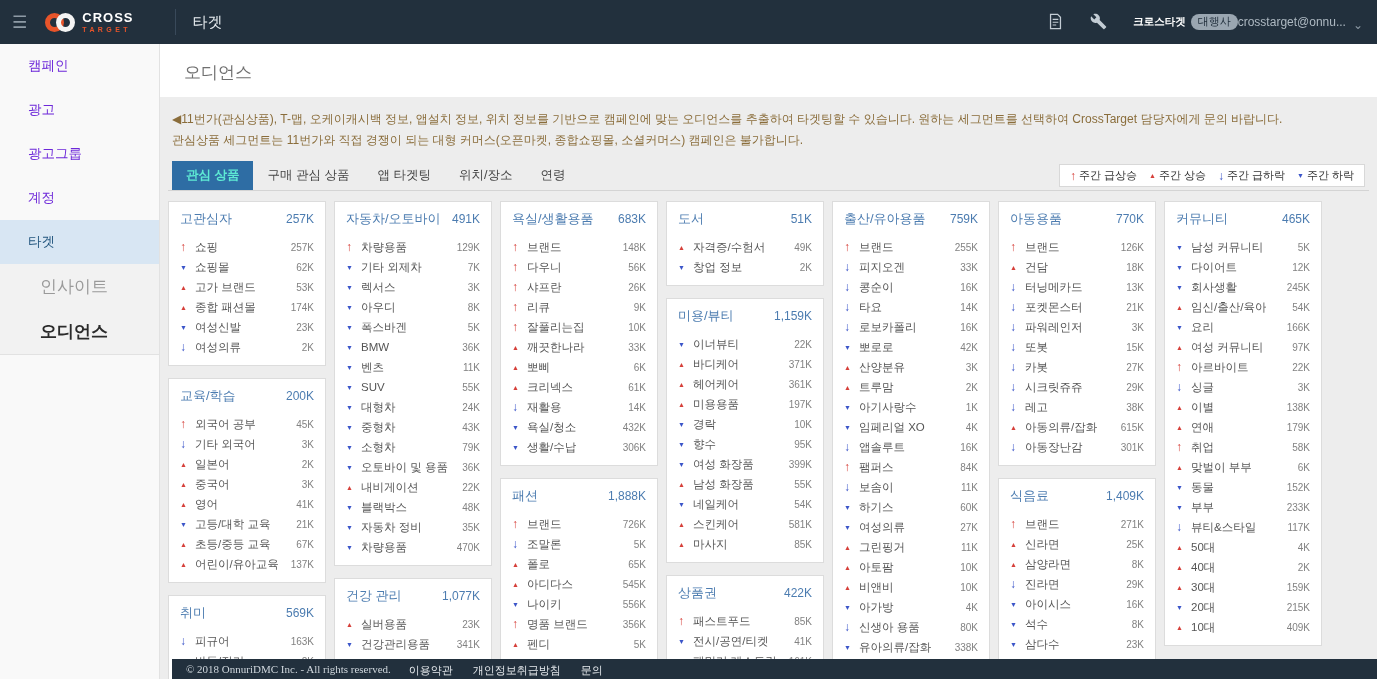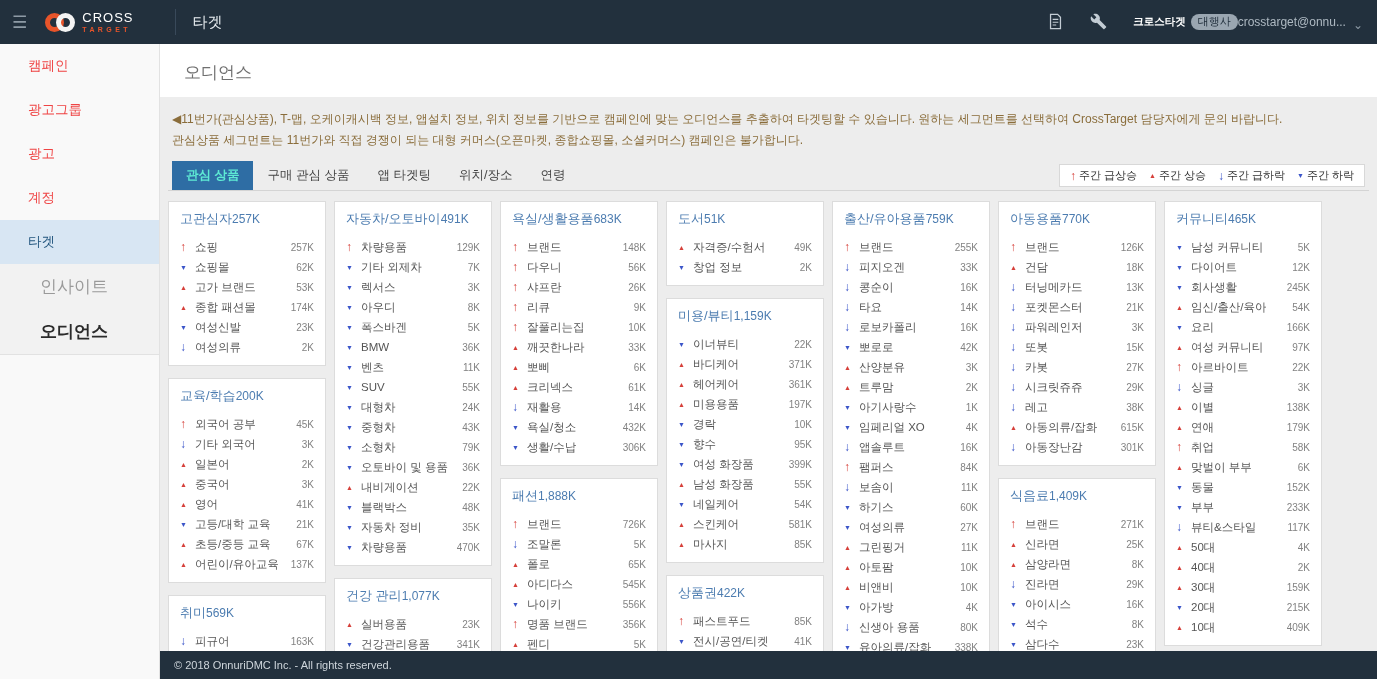--- a/index.html
+++ b/index.html
@@ -12,40 +12,40 @@
   body{font-family:"Liberation Sans","DejaVu Sans",sans-serif;background:#fff;position:relative;}
 
   
   .topbar{position:absolute;top:0;left:0;right:0;height:44px;background:var(--header-bg);
     display:flex;align-items:center;color:#fff;z-index:30;}
   .hamburger{font-size:17px;color:#8e9aa5;padding:0 12px;cursor:pointer;}
   .logo{display:flex;align-items:center;margin-left:6px;}
   .ring{width:19px;height:19px;border-radius:50%;border:5px solid #e8542a;}
   .ring.white{border-color:#f4f4f4;margin-left:-8px;}
   .logo-text{margin-left:7px;line-height:1;}
-  .logo-line1{font-size:13px;font-weight:400;letter-spacing:1px;color:#fff;}
+  .logo-line1{font-size:13px;font-weight:700;letter-spacing:1px;color:#fff;}
   .logo-line2{font-size:7px;font-weight:700;letter-spacing:3.4px;color:#e8542a;margin-top:2px;}
   .top-divider{width:1px;height:26px;background:#39495a;margin:0 0 0 42px;}
   .page-title{font-size:15px;color:#e8edf1;margin-left:16px;}
   .top-spacer{flex:1;}
   .top-action{display:flex;flex-direction:column;align-items:center;margin-right:26px;cursor:pointer;}
   .top-action svg{width:17px;height:17px;}
   .top-action-label{font-size:9.5px;color:#b7c1ca;margin-top:2px;}
   .userbox{display:flex;align-items:center;margin-right:14px;cursor:pointer;}
   .user-texts{display:flex;flex-direction:row;align-items:flex-end;line-height:1.25;}
   .user-top{display:flex;align-items:center;gap:5px;}
   .user-name{font-size:10.5px;font-weight:700;color:#fff;}
   .user-badge{font-size:11px;background:#9aa6b1;color:#1d2b38;border-radius:8px;padding:1px 7px;text-align:right;}
   .user-email{font-size:12px;color:#aeb9c2;}
   .caret{font-size:12px;color:#8b98a3;margin-left:7px;margin-top:6px;}
 
   
   .sidebar{position:absolute;top:44px;left:0;width:160px;bottom:0;background:#f9f9f9;
     border-right:1px solid #e2e2e2;z-index:20;}
-  .side-item{font-size:13.5px;color:#ef4444;padding:13px 10px 13px 28px;cursor:pointer;}
+  .side-item{font-size:13.5px;color:#6d28d9;padding:13px 10px 13px 28px;cursor:pointer;}
   .side-item.active{background:#d8e6f3;color:#24577f;}
   .side-sub{background:#f2f2f2;border-bottom:1px solid #e2e2e2;}
   .side-sub-item{font-size:17px;color:#9a9a9a;padding:11px 10px 11px 40px;cursor:pointer;}
   .side-sub-item.active{color:#2b2b2b;font-weight:700;}
 
   
   .main{position:absolute;top:44px;left:160px;right:0;bottom:0;background:#fff;overflow:hidden;}
   .page-head{padding:17px 24px 13px 24px;border-bottom:1px solid #e3e3e3;background:#fff;}
   .page-head h1{font-size:17px;font-weight:400;color:#707070;}
   .content{position:absolute;top:53px;left:0;right:0;bottom:0;background:var(--content-bg);
@@ -55,36 +55,36 @@
   .tab{font-size:12.5px;color:#444;padding:6px 14px;cursor:pointer;}
   .tab.active{background:var(--accent);color:#5eead4;font-weight:700;}
   .legend{margin-left:auto;display:flex;align-items:center;gap:12px;background:#fff;
     border:1px solid #d8d8d8;padding:3px 10px;margin-bottom:3px;}
   .legend-item{display:flex;align-items:center;gap:3px;font-size:11px;color:#333;}
 
   
   .cards{display:flex;gap:8px;padding-top:10px;align-items:flex-start;}
   .card-col{width:158px;flex:0 0 158px;display:flex;flex-direction:column;}
   .card{background:#fff;border:1px solid var(--card-border);padding:8px 11px 8px 11px;margin-bottom:12px;}
-  .card-head{display:flex;align-items:baseline;justify-content:flex-start;height:24px;margin-bottom:3px;}
+  .card-head{display:flex;align-items:baseline;justify-content:space-between;height:24px;margin-bottom:3px;}
   .card-title{font-size:13px;color:var(--title-blue);}
   .card-count{font-size:12px;color:var(--title-blue);}
   .card-row{display:flex;align-items:center;height:20px;cursor:pointer;}
   .row-label{font-size:11.5px;color:#555;white-space:nowrap;overflow:hidden;}
   .row-count{font-size:10px;color:#828282;margin-left:auto;padding-left:4px;}
   .ar{width:15px;flex:0 0 15px;text-align:left;line-height:1;}
   .ar-su{color:var(--rise);font-size:12px;font-weight:700;}
   .ar-sd{color:var(--fall);font-size:12px;font-weight:700;}
   .ar-u{color:var(--rise);font-size:7px;}
   .ar-d{color:var(--fall);font-size:7px;}
   .legend .ar{width:auto;flex:none;}
 
   
-  .footer{position:absolute;left:160px;right:0;bottom:0;height:28px;background:var(--header-bg);
-    display:flex;align-items:center;z-index:40;padding-left:14px;}
+  .footer{position:absolute;left:172px;right:0;bottom:0;height:20px;background:var(--header-bg);
+    display:flex;align-items:center;z-index:40;padding-left:14px;font-family:Liberation Serif, serif;}
   .foot-copy{font-size:11px;color:#cfd6dc;margin-right:18px;}
   .foot-link{font-size:11px;color:#e6eaee;margin-right:20px;cursor:pointer;}
 </style>
 </head>
 <body>
 
 <header class="topbar">
   <span class="hamburger">☰</span>
   <div class="logo">
     <span class="ring"></span>
@@ -118,22 +118,22 @@
       </div>
       <span class="user-email">crosstarget@onnu...</span>
     </div>
     <span class="caret">⌄</span>
   </div>
 </header>
 
 <aside class="sidebar">
   <nav id="side-nav">
       <div class="side-item">캠페인</div>
+      <div class="side-item">광고</div>
       <div class="side-item">광고그룹</div>
-      <div class="side-item">광고</div>
       <div class="side-item">계정</div>
       <div class="side-item active">타겟</div>
     </nav>
   <div class="side-sub" id="side-sub">
       <div class="side-sub-item">인사이트</div>
       <div class="side-sub-item active">오디언스</div>
     </div>
 </aside>
 
 <main class="main">
@@ -930,13 +930,14 @@
               <span class="row-count">409K</span>
             </div>
           </div>
         </div>
       </div>
   </div>
 </main>
 
 <footer class="footer">
   <span class="foot-copy">© 2018 OnnuriDMC Inc. - All rights reserved.</span>
+  <span id="foot-links"><span class="foot-link">이용약관</span><span class="foot-link">개인정보취급방침</span><span class="foot-link">문의</span></span>
 </footer>
 
 </body></html>

